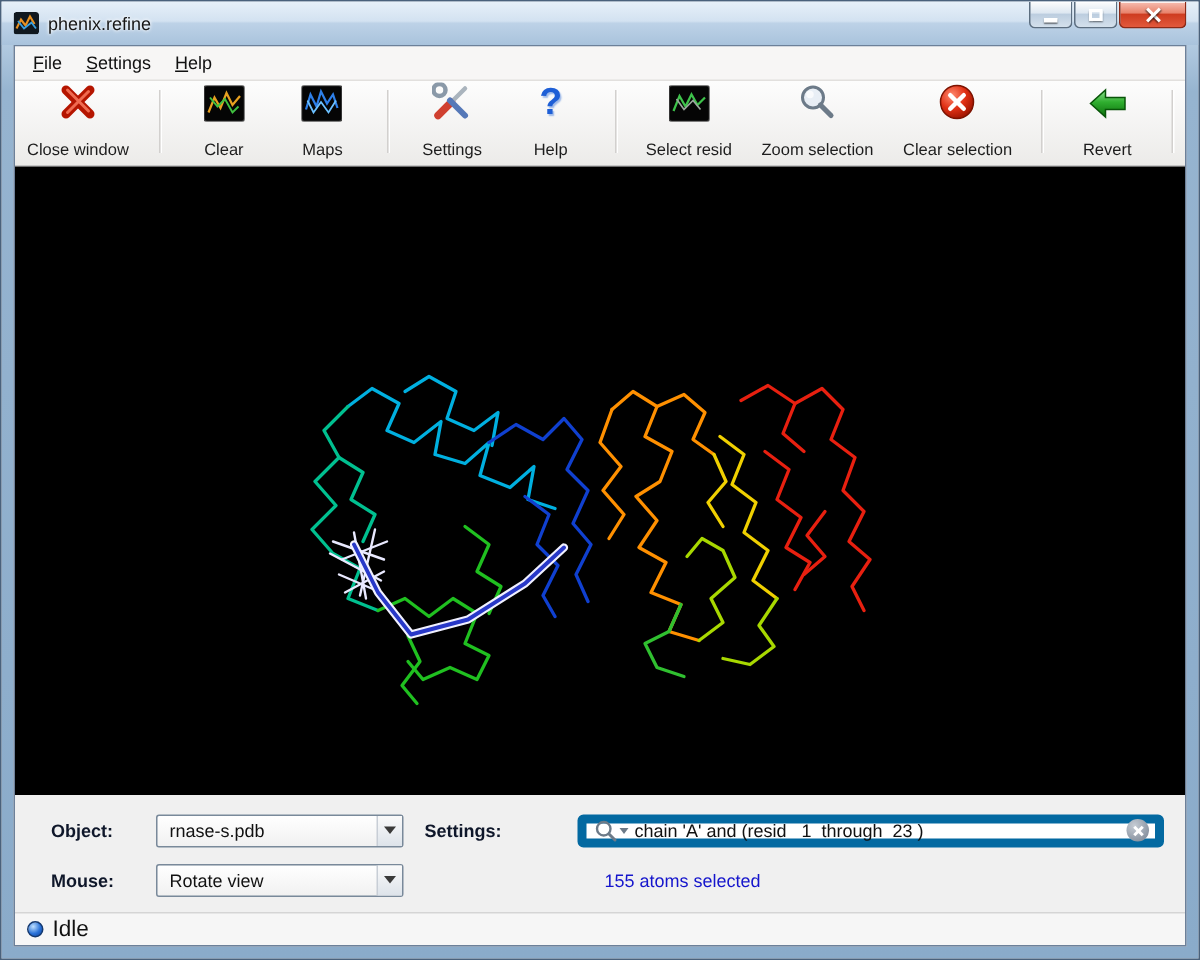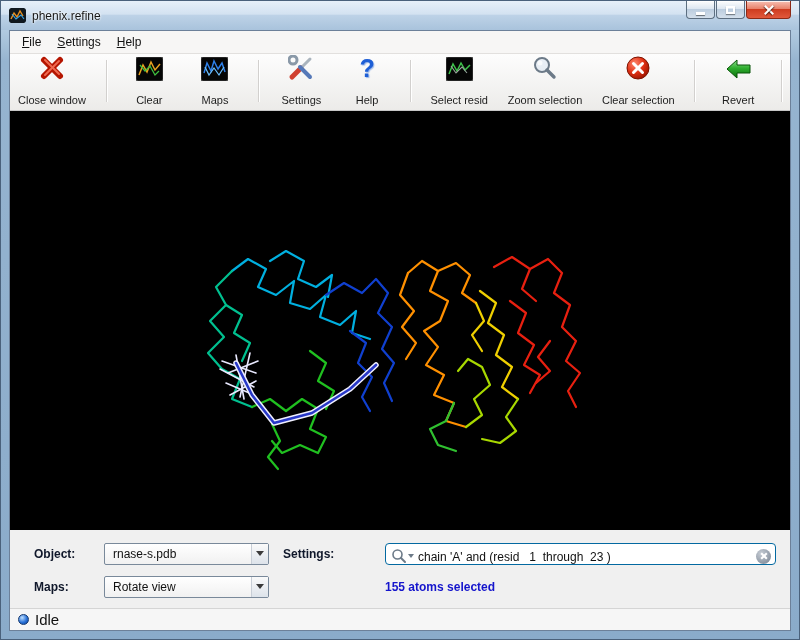--- a/index.html
+++ b/index.html
@@ -88,38 +88,38 @@
     background:linear-gradient(180deg,#ffffff,#f1f1f1); border:1px solid #79899a; border-radius:2px;
     padding-left:8px; cursor:default;
   }
   .combo-text { font-size:12px; color:#111; }
   .combo-arrow {
     width:17px; height:20px; display:flex; align-items:center; justify-content:center;
     border-left:1px solid #c8ced6; background:linear-gradient(180deg,#fafafa,#dde3ea);
   }
   .caret-down { width:0; height:0; border-left:4px solid transparent; border-right:4px solid transparent; border-top:5px solid #3a3a3a; }
   .sel-field {
-    display:flex; align-items:flex-end; height:22px; background:#fff;
-    border:1px solid #0369a1; border-radius:4px; padding:0 4px 0 5px;
+    display:flex; align-items:center; height:22px; background:#fff;
+    border:6px solid #0369a1; border-radius:4px; padding:0 4px 0 5px;
   }
   .sel-input {
     flex:1; border:none; outline:none; font:12px "Liberation Sans", sans-serif; color:#111;
     background:transparent; padding:0 4px;
   }
   .mag-wrap { display:flex; align-items:center; gap:1px; }
   .clear-circle {
     width:15px; height:15px; border-radius:50%; position:relative; flex:0 0 auto;
     background:radial-gradient(circle at 35% 30%, #c6ccd4, #8d97a4 70%, #76818f);
   }
   .clear-circle::before, .clear-circle::after {
     content:""; position:absolute; left:3.5px; top:6.5px; width:8px; height:2px; background:#fff;
   }
   .clear-circle::before { transform:rotate(45deg); }
   .clear-circle::after  { transform:rotate(-45deg); }
-  .atoms-selected { font-size:12px; font-weight:bold; color:#1515cc; }
+  .atoms-selected { font-size:12px; font-weight:normal; color:#1515cc;margin-left:18px; }
 
   
   .statusbar {
     height:22px; background:#f6f6f6; border-top:1px solid #d5d5d5;
     display:flex; align-items:center; gap:6px; padding-left:8px;
   }
   .status-dot {
     width:11px; height:11px; border-radius:50%;
     background:radial-gradient(circle at 35% 30%, #bfe0ff, #2a72d8 55%, #0b3f9a);
     border:1px solid #14386e;
@@ -354,21 +354,21 @@
           <svg width="16" height="16">
             <circle cx="6.5" cy="6.5" r="4.5" fill="none" stroke="#6c7a88" stroke-width="1.6"></circle>
             <line x1="10" y1="10" x2="14" y2="14" stroke="#6c7a88" stroke-width="2" stroke-linecap="round"></line>
           </svg>
           <span class="caret-down" style="border-left-width:3px;border-right-width:3px;border-top-width:4px;border-top-color:#6c7a88;"></span>
         </span>
         <input class="sel-input" type="text" value="chain 'A' and (resid   1  through  23 )" style="">
         <span class="clear-circle"></span>
       </div>
 
-      <div class="ctl-label">Maps:</div>
+      <div class="ctl-label">Mouse:</div>
 
       <div class="combo">
         <span class="combo-text">Rotate view</span>
         <span class="combo-arrow">
             <span class="caret-down"></span>
           </span>
       </div>
 
       <div></div>
 

